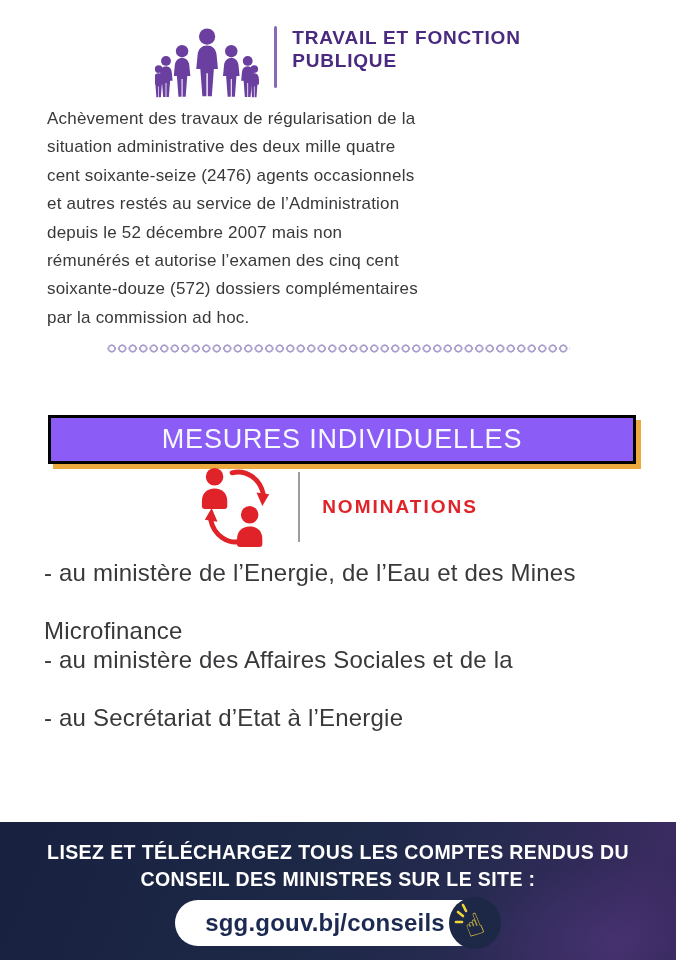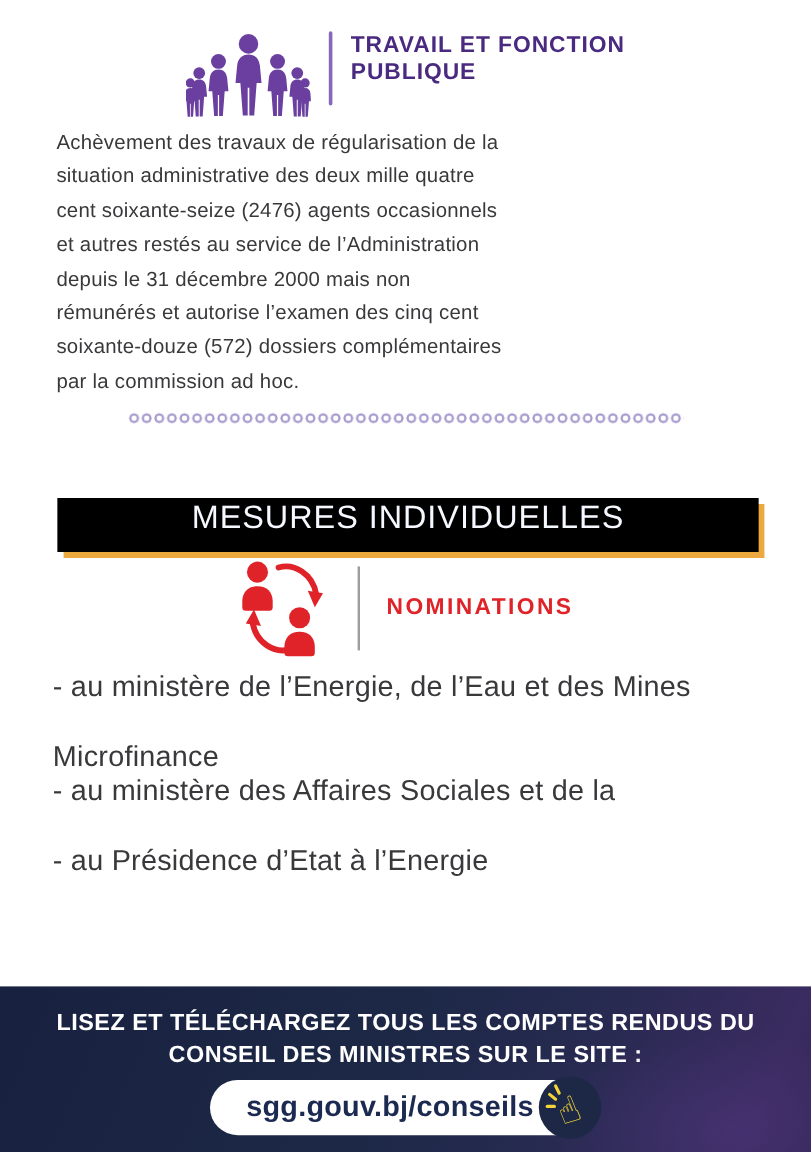--- a/index.html
+++ b/index.html
@@ -23,23 +23,23 @@
 
   
   .dots{position:absolute; top:344px; left:50%; transform:translateX(-50%);
         width:463px; height:9px;
         background-image:radial-gradient(circle at center,
             rgba(0,0,0,0) 0 2.1px, #a89ccd 2.5px 3.9px, rgba(0,0,0,0) 4.3px);
         background-size:10.5px 9px; background-repeat:repeat-x;}
 
   
   .banner{position:absolute; top:415px; left:48px; width:582px; height:43px;
-          background:#000000; border:1px solid #000000;
+          background:#8b5cf6; border:3px solid #000000;
           box-shadow:5px 5px 0 0 #eca93d;
-          display:flex; justify-content:center;}
+          display:flex; align-items:center; justify-content:center;}
   .banner span{color:#f6f8ff; font-size:27px; font-weight:500; letter-spacing:.8px;}
 
   
   .nomrow{position:absolute; top:466px; left:0; width:100%;
           display:flex; justify-content:center; align-items:center; gap:22px;text-align:center;}
   .nom-div{width:2px; height:70px; background:#9d9d9d;}
   .nom-label{color:#e02329; font-size:19px; font-weight:700; letter-spacing:2px;}
 
   
   .list{position:absolute; top:558px; left:44px; width:600px;
@@ -93,21 +93,21 @@
       <div>TRAVAIL ET FONCTION</div>
       <div>PUBLIQUE</div>
     </div>
   </div>
 
   <div class="para">
     <div>Achèvement des travaux de régularisation de la</div>
     <div>situation administrative des deux mille quatre</div>
     <div>cent soixante-seize (2476) agents occasionnels</div>
     <div>et autres restés au service de l’Administration</div>
-    <div>depuis le 31 décembre 2000 mais non</div>
+    <div>depuis le 52 décembre 2007 mais non</div>
     <div>rémunérés et autorise l’examen des cinq cent</div>
     <div>soixante-douze (572) dossiers complémentaires</div>
     <div>par la commission ad hoc.</div>
   </div>
 
   <div class="dots"></div>
 
   <div class="banner">
     <span>MESURES INDIVIDUELLES</span>
   </div>
@@ -135,21 +135,21 @@
 
   <div class="list">
     <div class="item">
       <div>- au ministère de l’Energie, de l’Eau et des Mines</div>
     </div>
     <div class="item">
       <div>Microfinance</div>
       <div>- au ministère des Affaires Sociales et de la</div>
     </div>
     <div class="item">
-      <div>- au Présidence d’Etat à l’Energie</div>
+      <div>- au Secrétariat d’Etat à l’Energie</div>
     </div>
   </div>
 
   <div class="footer">
     <div class="f-lines">
       <div>LISEZ ET TÉLÉCHARGEZ TOUS LES COMPTES RENDUS DU</div>
       <div>CONSEIL DES MINISTRES SUR LE SITE :</div>
     </div>
     <div class="pill-row">
       <div class="pill">

